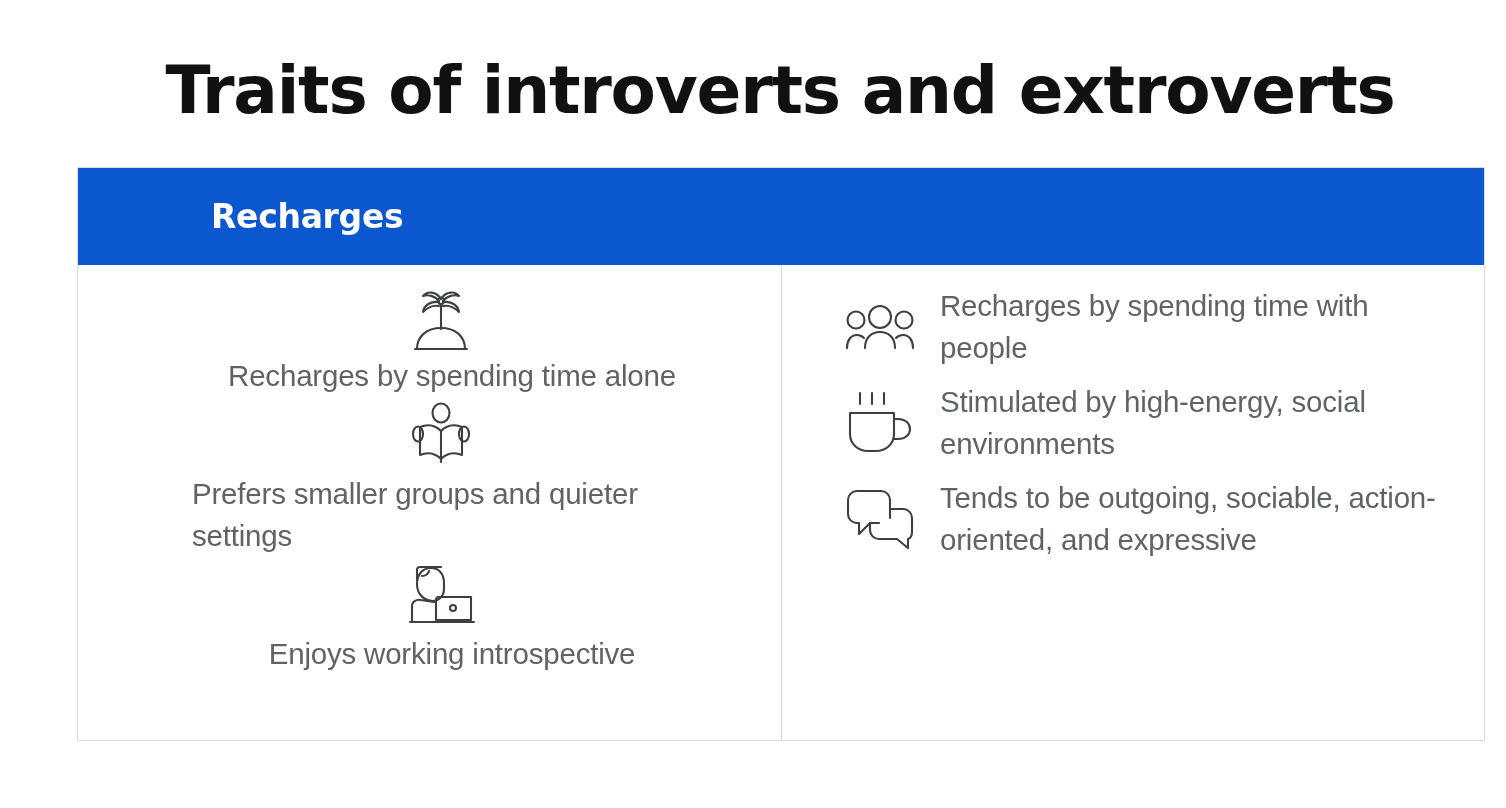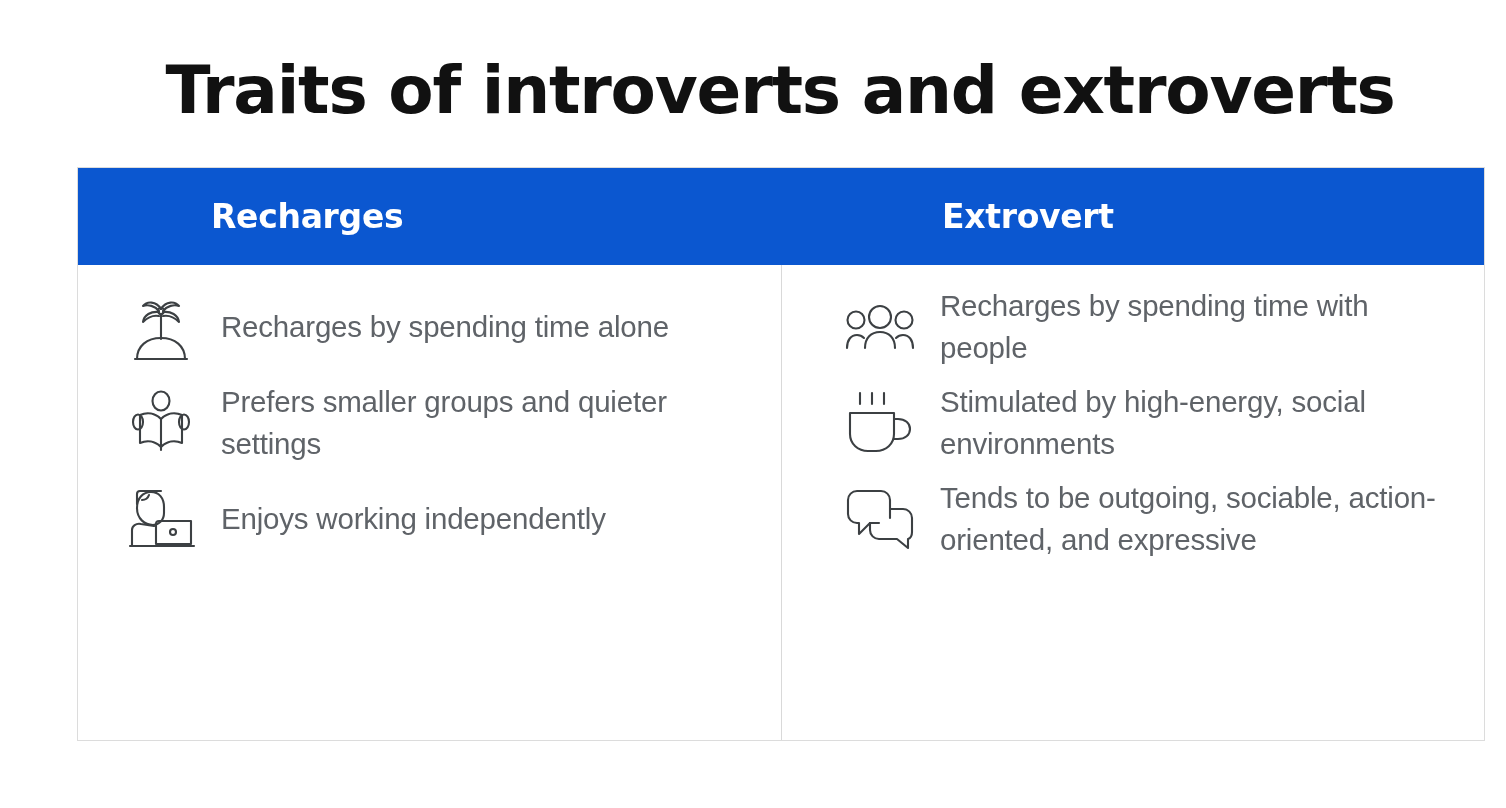--- a/index.html
+++ b/index.html
@@ -75,21 +75,21 @@
   }
   .column.right {
     border-left: 1px solid #d9d9d9;
   }
   .trait-row {
     display: flex;
     align-items: center;
     min-height: 96px;
     box-sizing: border-box;
   }
-  .column.left .trait-row { padding-left: 45px; }
+  .column.left .trait-row { padding-left: 45px; flex-direction: column; }
   .column.right .trait-row { padding-left: 60px; }
   .trait-icon {
     flex: 0 0 auto;
     width: 76px;
     height: 76px;
     display: flex;
     align-items: center;
     justify-content: center;
     margin-right: 22px;
   }
@@ -118,23 +118,20 @@
 
 <div class="page">
 
   <div class="page-title">Traits of introverts and extroverts</div>
 
   <div class="table">
 
     <div class="table-header">
       <div class="header-cell left">
         <span class="header-label">Recharges</span>
-      </div>
-      <div class="header-cell right">
-        <span class="header-label">Extrovert</span>
       </div>
     </div>
 
     <div class="table-body">
 
       <div class="column left">
 
         <div class="trait-row">
           <span class="trait-icon">
             <svg width="62" height="68" viewBox="0 0 62 68">
@@ -170,21 +167,21 @@
             <svg width="66" height="62" viewBox="0 0 66 62">
               <path d="M9 20 C9 10 15 4 23 4 C31 4 36 10 36 19 L36 25 C36 32 31 37 25 37 C17 37 9 31 9 20 Z"></path>
               <path d="M9 16 L9 6 C9 4 10 3 12 3 L33 3"></path>
               <path d="M14 12 C17 12 20 10 21 7"></path>
               <path d="M4 58 L4 42 C4 38 8 35 13 36 L26 38"></path>
               <path d="M28 38 L28 56 L63 56 L63 33 L31 33 C29 33 28 34 28 36 Z"></path>
               <circle cx="45" cy="44" r="3"></circle>
               <path d="M2 58 L66 58"></path>
             </svg>
           </span>
-          <span class="trait-text">Enjoys working independently</span>
+          <span class="trait-text">Enjoys working introspective</span>
         </div>
 
 
       </div>
 
       <div class="column right">
 
         <div class="trait-row">
           <span class="trait-icon">
             <svg width="70" height="46" viewBox="0 0 70 46">

